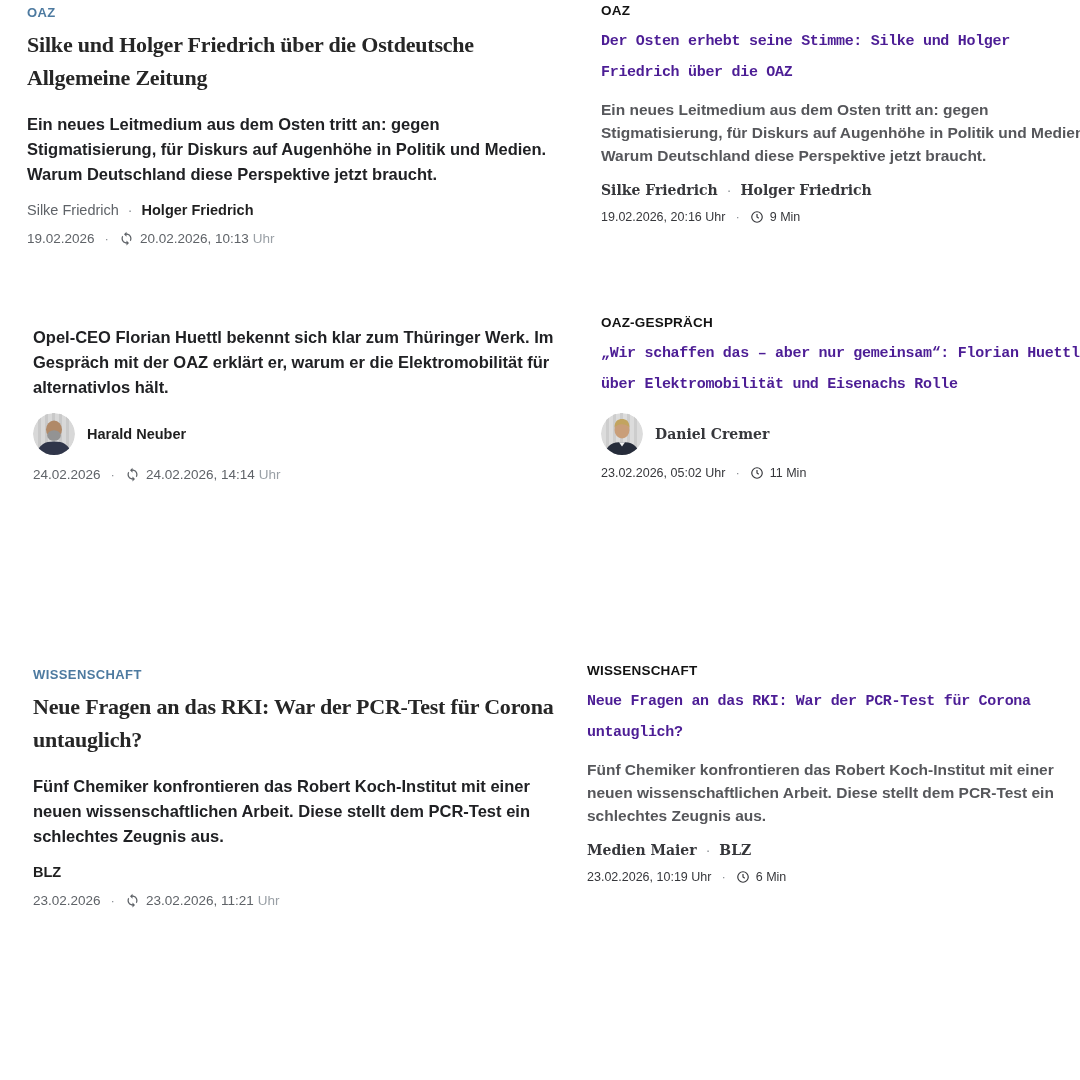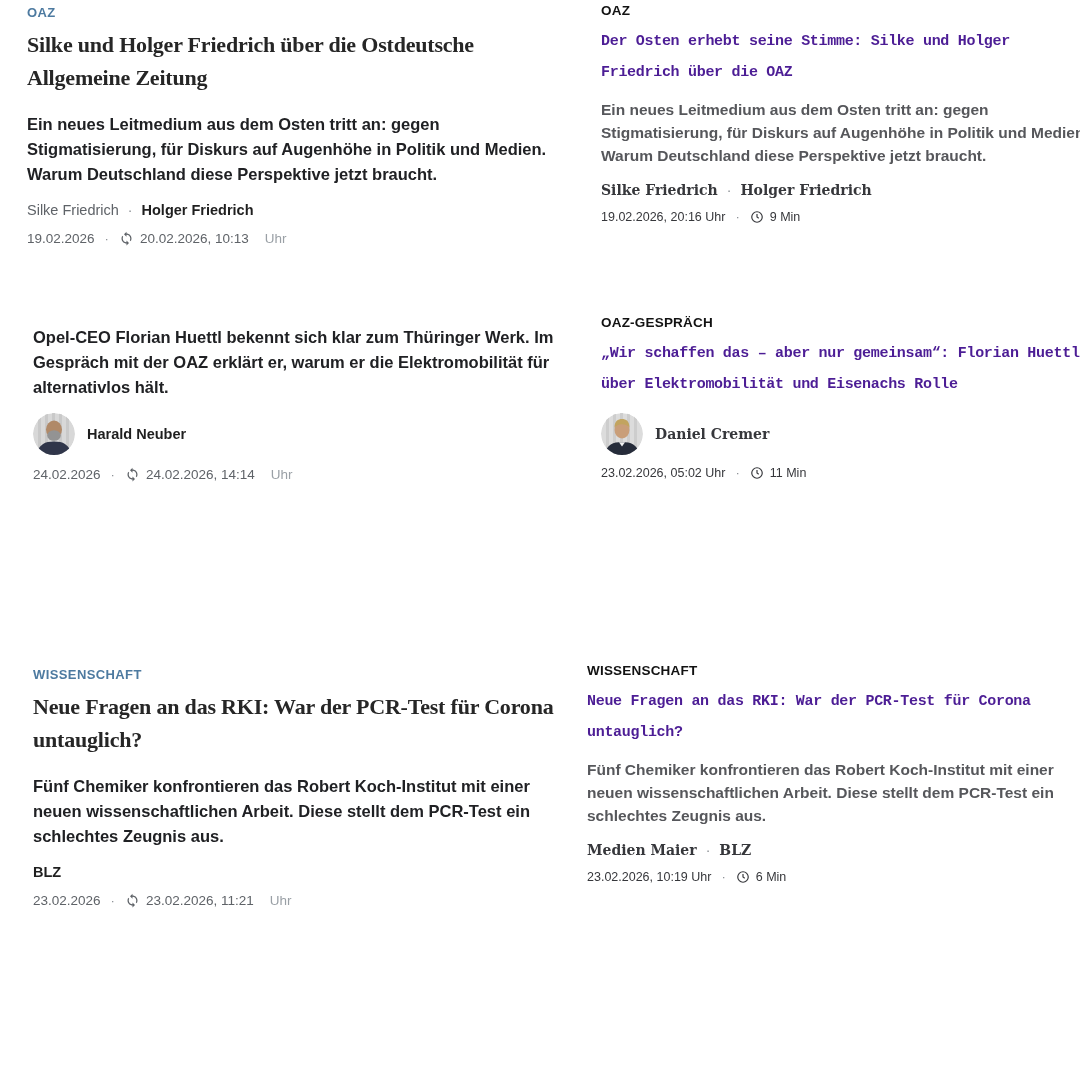--- a/index.html
+++ b/index.html
@@ -60,21 +60,21 @@
 
   .dateline{
     display:flex;align-items:center;margin-top:12px;
     font-size:13.5px;color:var(--meta-left,#5f6368);white-space:nowrap;
   }
   .col-right .dateline{
     font-size:12.5px;color:var(--meta-right,#36373b);margin-top:10px;
   }
   .dateline .sep{padding:0 10px;font-size:13px;}
   .icon{display:inline-flex;align-items:center;margin-right:6px;}
-  .uhr{color:#9aa0a6;margin-left:16px;}
+  .uhr{color:#9aa0a6;margin-left:4px;}
 </style>
 </head>
 <body>
 
 <div class="grid">
 
   <article class="card col-left L1">
     <div class="kicker">OAZ</div>
     <h2 class="headline">Silke und Holger Friedrich über die Ostdeutsche Allgemeine Zeitung</h2>
     <p class="desc">Ein neues Leitmedium aus dem Osten tritt an: gegen Stigmatisierung, für Diskurs auf Augenhöhe in Politik und Medien. Warum Deutschland diese Perspektive jetzt braucht.</p>

